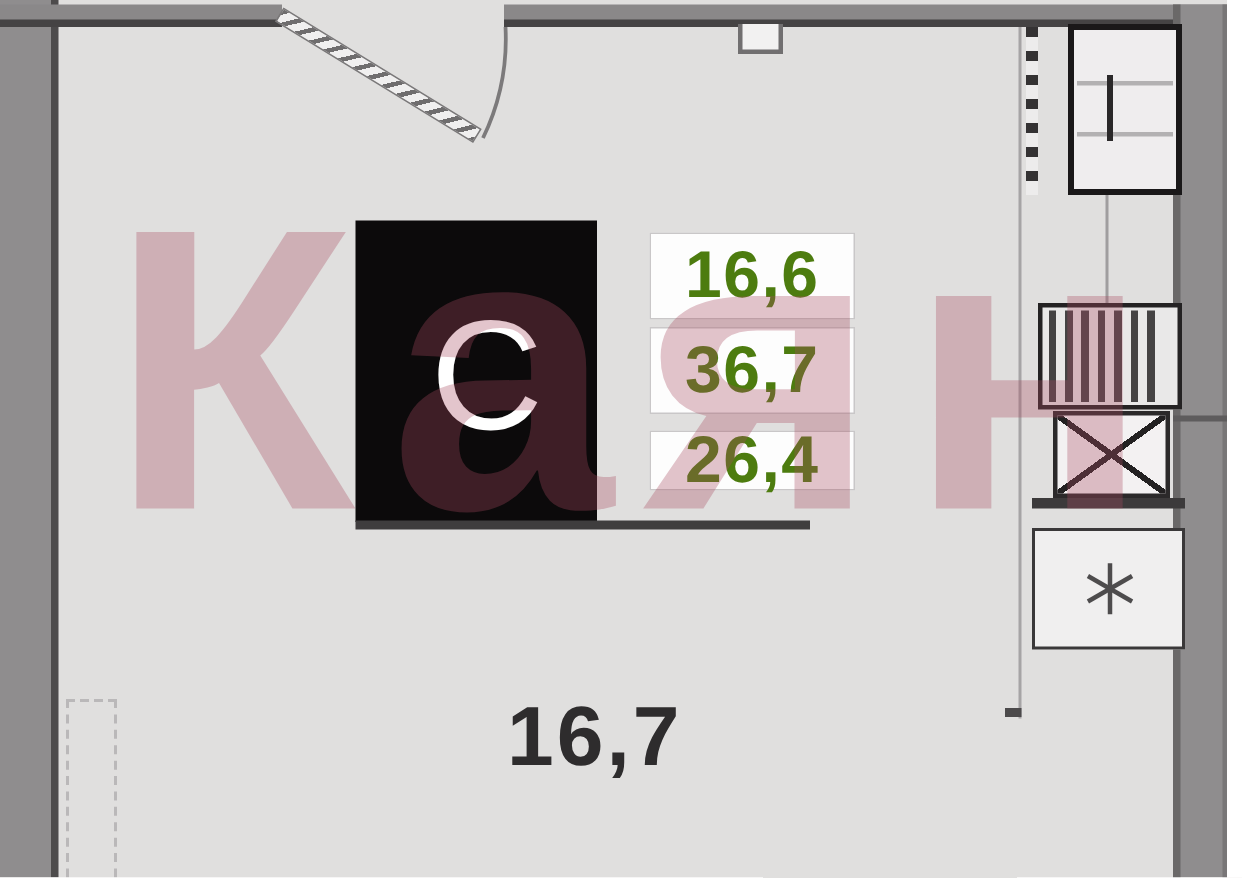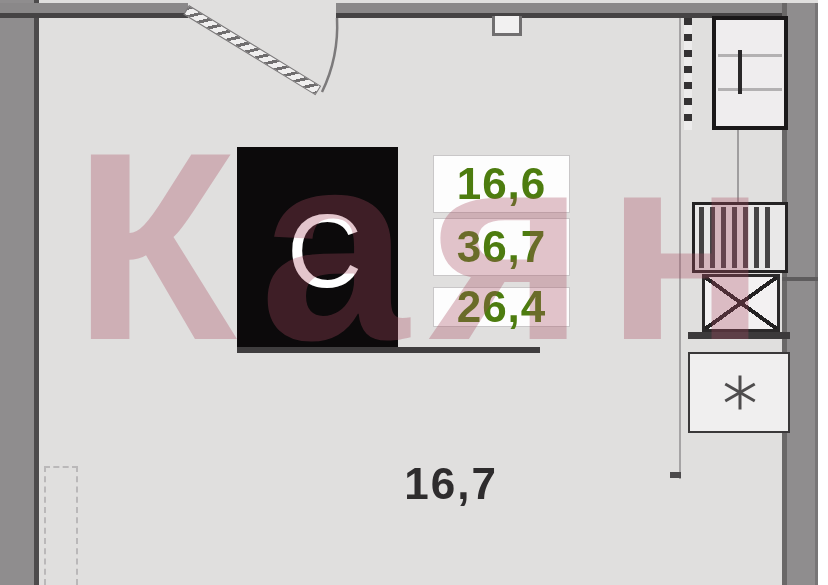--- a/index.html
+++ b/index.html
@@ -58,22 +58,22 @@
                display:flex;align-items:center;justify-content:center;}
   .unit-letter{color:#ffffff;font-size:104px;font-weight:400;line-height:1;padding-left:14px;padding-top:6px;}
   .area-row{position:absolute;left:400px;width:137px;background:#fdfdfd;border:1px solid #c9c7c8;
             box-sizing:border-box;display:flex;align-items:center;justify-content:center;
             font-weight:bold;font-size:44px;line-height:1;color:#4d7c0f;letter-spacing:1px;margin-left:33px;}
   .area-row-1{top:155px;height:58px;}
   .area-row-2{top:218px;height:58px;}
   .area-row-3{top:287px;height:40px;}
   .card-base{position:absolute;left:237px;top:347px;width:303px;height:6px;background:#3f3d3e;}
   
-  .room-label{position:absolute;left:338px;top:460px;width:160px;text-align:right;
-              font-weight:bold;font-size:44px;line-height:1.1;color:#2e2c2d;letter-spacing:2px;}
+  .room-label{position:absolute;left:338px;top:460px;width:160px;text-align:left;
+              font-weight:bold;font-size:56px;line-height:1.1;color:#2e2c2d;letter-spacing:2px;}
   
   .watermark{position:absolute;left:34px;top:112px;font-weight:bold;font-size:268px;line-height:1;
              letter-spacing:20px;color:rgba(168,76,96,0.32);white-space:nowrap;z-index:40;
              pointer-events:none;margin-left:39px;}
 </style>
 </head>
 <body>
 
 <div id="stage">
 

